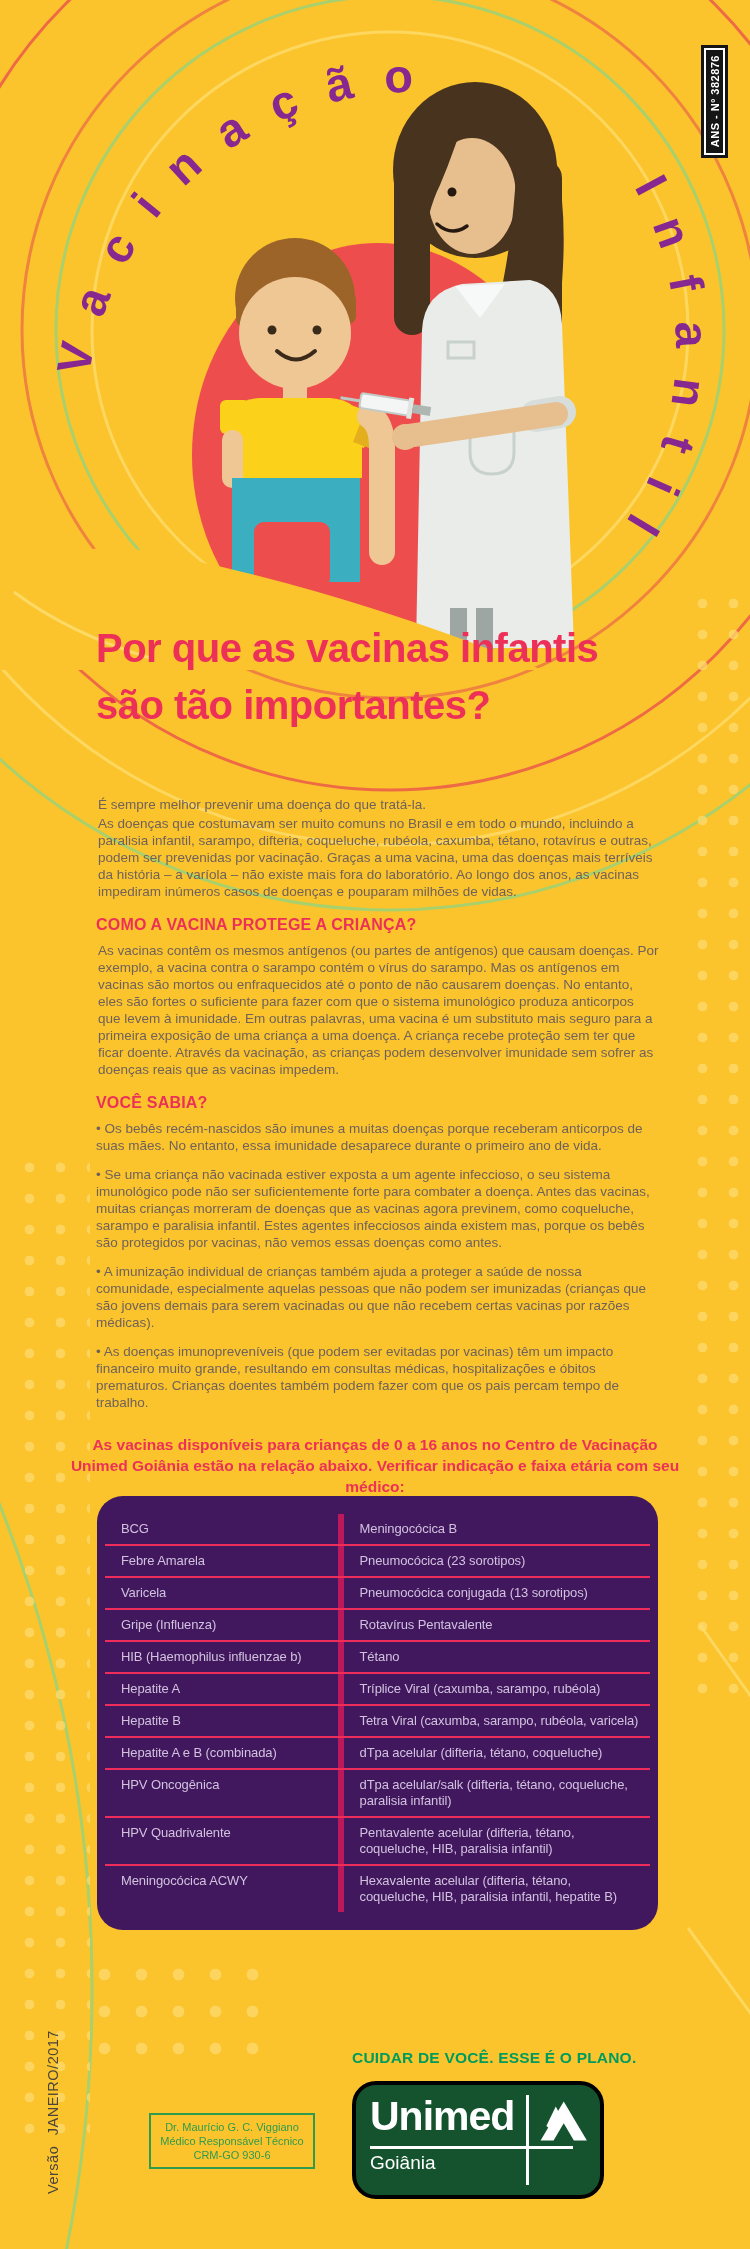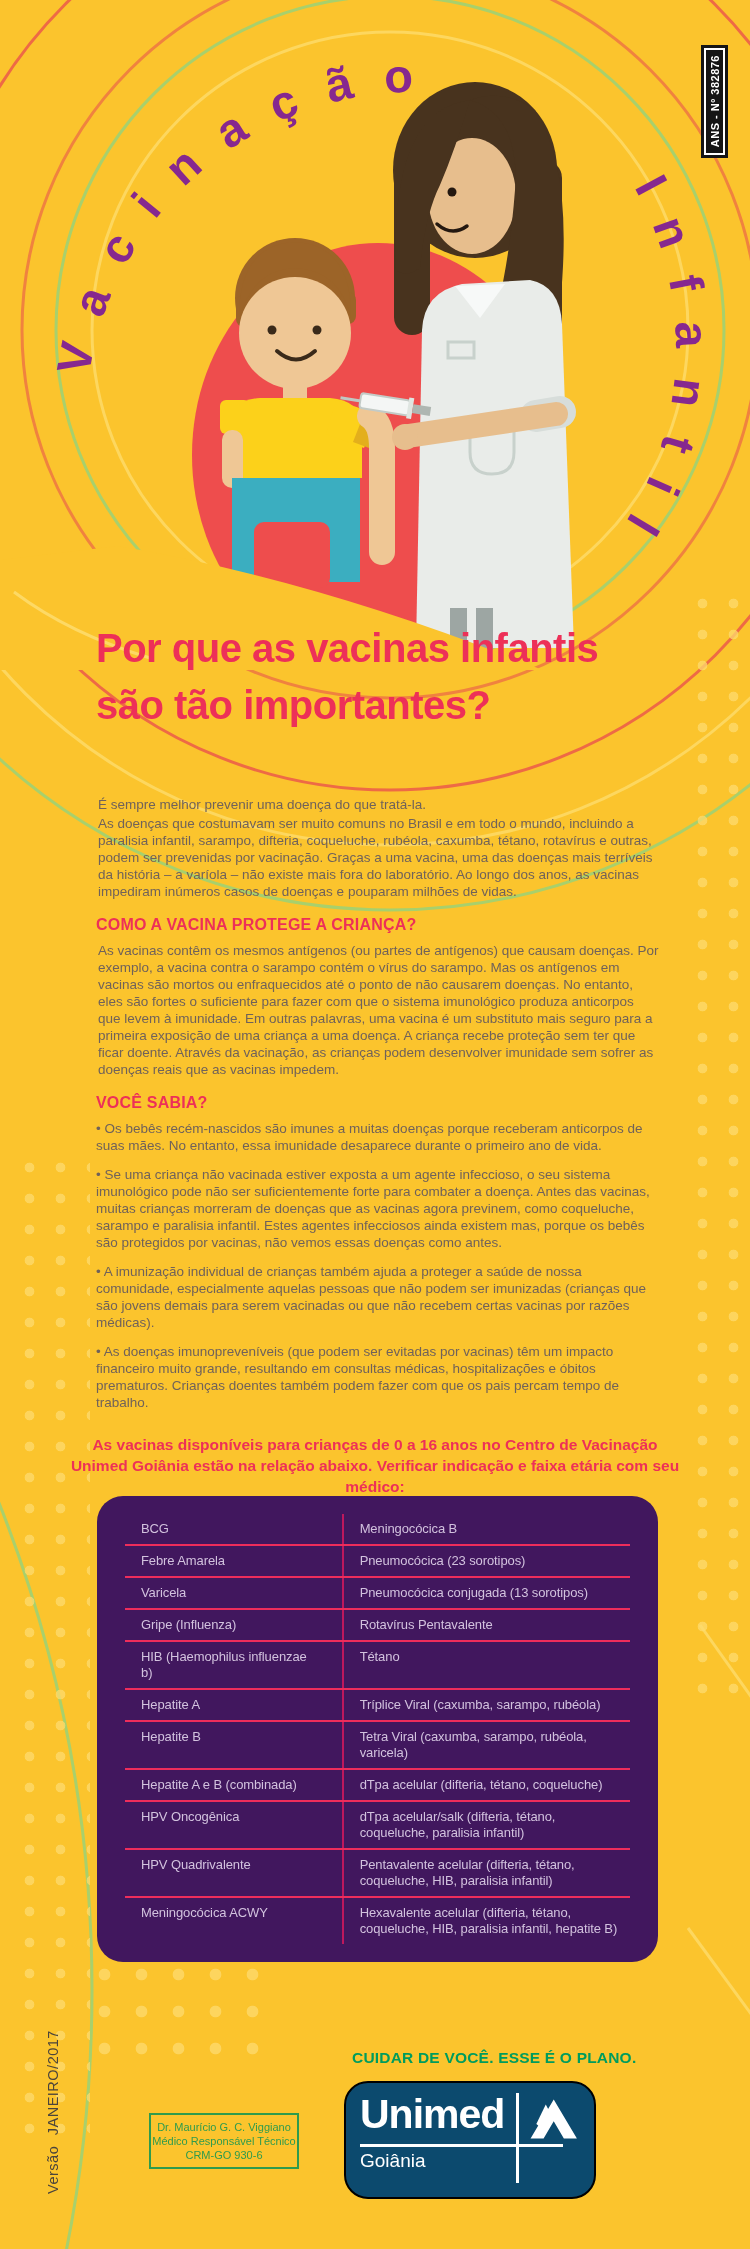--- a/index.html
+++ b/index.html
@@ -29,40 +29,40 @@
   .article p{margin:2px;}
   .article h2{margin:15px 0 8px 0;font-size:16px;line-height:19px;color:#ED3058;letter-spacing:.2px;}
   .article .bullet{margin:0 0 12px 0;}
   .article .bullet::before{content:"• ";}
 
   .table-intro{position:absolute;left:65px;top:1434px;width:620px;margin:0;text-align:center;
                font-size:15.5px;line-height:21px;font-weight:bold;color:#ED3058;}
 
   
   .vtable{position:absolute;left:97px;top:1496px;width:561px;box-sizing:border-box;
-          background:#41175E;border-radius:26px;padding:18px 28px;}
+          background:#41175E;border-radius:26px;padding:18px 8px;}
   .vrow{display:flex;align-items:stretch;}
   .vrow:not(:last-child){border-bottom:2px solid #EE2D5B;}
   .vcell{font-size:13px;line-height:16px;letter-spacing:-.1px;color:#D2C2DE;
          padding:7px 10px 7px 16px;box-sizing:border-box;}
   .vleft{width:40%;}
-  .vright{width:60%;border-left:2px solid #be185d;margin-left:24px;}
+  .vright{width:60%;border-left:6px solid #be185d;margin-left:24px;}
 
   
   .slogan{position:absolute;left:352px;top:2049px;margin:0;font-size:15.5px;font-weight:bold;
           color:#009C5D;letter-spacing:.2px;}
-  .logo{position:absolute;left:344px;top:2081px;width:252px;height:118px;box-sizing:border-box;
-        background:#0c4a6e;border:2px solid #000000;border-radius:24px;}
+  .logo{position:absolute;left:352px;top:2081px;width:252px;height:118px;box-sizing:border-box;
+        background:#14532d;border:4px solid #000000;border-radius:24px;}
   .logo-brand{position:absolute;left:14px;top:8px;color:#fff;font-size:41px;font-weight:bold;letter-spacing:-1px;}
   .logo-vline{position:absolute;left:170px;top:10px;width:3px;height:90px;background:#fff;}
   .logo-symbol{position:absolute;left:181px;top:15px;}
   .logo-rule{position:absolute;left:14px;top:61px;width:203px;height:3px;background:#fff;}
   .logo-city{position:absolute;left:14px;top:67px;width:150px;text-align:left;color:#fff;font-size:19px;}
 
-  .docbox{position:absolute;left:149px;top:2113px;width:150px;height:56px;box-sizing:border-box;
+  .docbox{position:absolute;left:149px;top:2113px;width:166px;height:56px;box-sizing:border-box;
           border:2px solid #2F9B4D;display:flex;flex-direction:column;justify-content:center;
           text-align:center;color:#2F9B4D;font-size:11px;line-height:14px;}
 
   .version{position:absolute;left:-52px;top:2104px;width:210px;text-align:center;
            transform:rotate(-90deg);font-size:14.5px;color:#4B443C;letter-spacing:.5px;word-spacing:6px;}
 
   
   .curve{font-family:"Liberation Sans",sans-serif;font-weight:bold;font-size:47px;fill:#86288F;}
 </style>
 </head>

